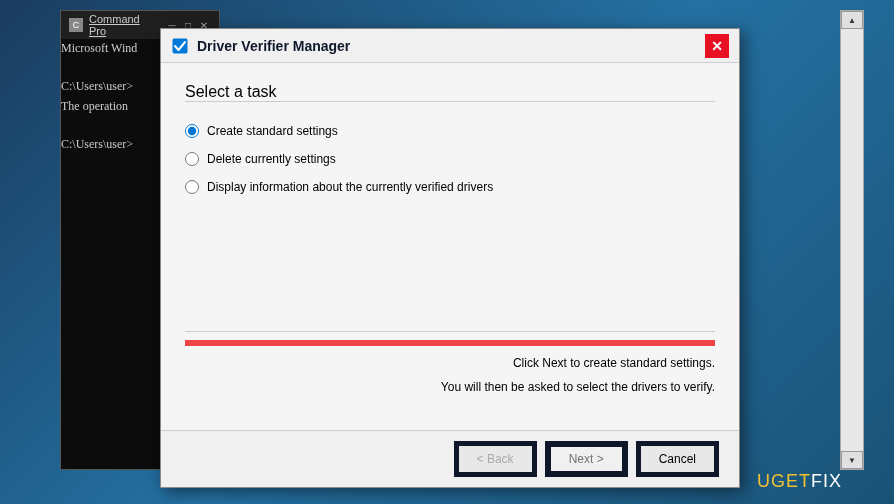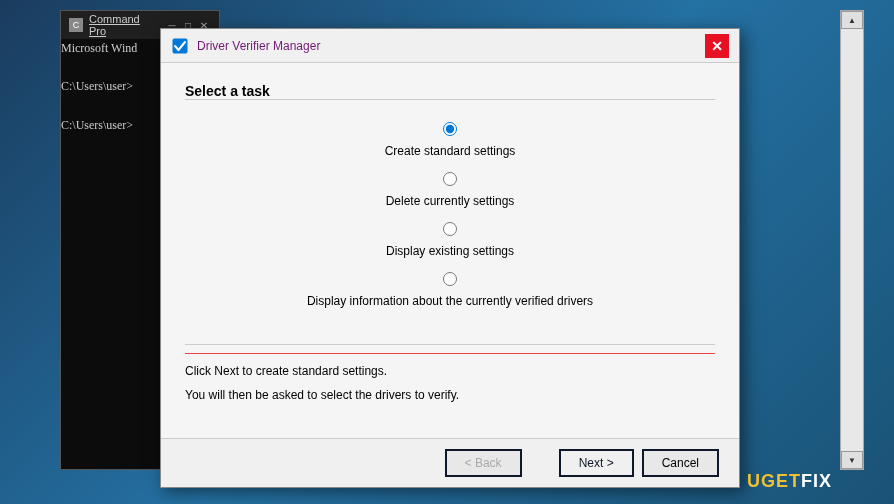--- a/index.html
+++ b/index.html
@@ -104,23 +104,23 @@
     .scroll-track {
       flex: 1;
       width: 100%;
       background: #e8e8e8;
     }
 
     
     .watermark {
       position: absolute;
       bottom: 12px;
-      right: 62px;
+      right: 52px;
       font-size: 18px;
-      font-weight: bold;
+      font-weight: normal;
       color: white;
       letter-spacing: 1px;
     }
     .watermark span.ug {
       color: #f0c030;
     }
     .watermark span.et {
       color: #f0c030;
     }
 
@@ -153,22 +153,23 @@
       display: flex;
       align-items: center;
       justify-content: center;
     }
     .dialog-icon svg {
       width: 16px;
       height: 16px;
     }
     .dialog-title-text {
       flex: 1;
-      font-size: 12px;
-      color: #701a75;
+      font-size: 14px;
+      color: #0f172a;
+      font-weight: bold;
     }
     .dialog-close {
       width: 24px;
       height: 24px;
       background: #e81123;
       color: white;
       display: flex;
       align-items: center;
       justify-content: center;
       font-size: 14px;
@@ -178,62 +179,62 @@
 
     .dialog-body {
       flex: 1;
       background: #f5f5f5;
       padding: 20px 24px;
       display: flex;
       flex-direction: column;
     }
 
     .section-label {
-      font-size: 14px;
+      font-size: 16px;
       color: #000;
-      font-weight: bold;
+      font-weight: normal;
     }
 
     .divider {
       border: none;
       border-top: 1px solid #ccc;
       margin: 0;
     }
 
     .options-area {
       flex: 1;
       padding: 8px 0;
     }
 
     .radio-option {
       display: flex;
       align-items: center;
       gap: 8px;
       margin: 14px 0;
       cursor: pointer;
-      flex-direction: column;
     }
 
     .radio-option input[type="radio"] {
       width: 14px;
       height: 14px;
       margin: 0;
       cursor: pointer;
       accent-color: #0078d7;
     }
 
     .radio-label {
       font-size: 12px;
       color: #000;
     }
 
     .desc-area {
       padding: 8px 0;
-      border-top: 1px solid #ef4444;
+      border-top: 6px solid #ef4444;
       margin-top: 8px;
+      text-align: right;
     }
 
     .desc-text {
       font-size: 12px;
       color: #000;
       margin-bottom: 6px;
       line-height: 1.5;
     }
 
     .dialog-footer {
@@ -241,32 +242,31 @@
       padding: 10px 20px;
       display: flex;
       justify-content: flex-end;
       gap: 8px;
       border-top: 1px solid #ccc;
     }
 
     .btn {
       padding: 5px 18px;
       font-size: 12px;
-      border: 2px solid #0f172a;
+      border: 5px solid #0f172a;
       background: #e8e8e8;
       cursor: pointer;
       color: #000;
       min-width: 70px;
       text-align: center;
     }
     .btn-primary {
-      border: 2px solid #0f172a;
-      background: #f0f0f0;
-      color: #0f172a;
-      margin-left: 29px;
+      border: 6px solid #0f172a;
+      background: #f0f0f0;
+      color: #737373;
     }
     .btn-disabled {
       color: #aaa;
       cursor: default;
     }
   </style>
 </head>
 <body>
 
 <div class="desktop"></div>
@@ -278,20 +278,21 @@
     <div class="cmd-controls">
       <div class="cmd-btn">─</div>
       <div class="cmd-btn">□</div>
       <div class="cmd-btn">✕</div>
     </div>
   </div>
   <div class="cmd-content">
     <div>Microsoft Wind</div>
     <div>&nbsp;</div>
     <div>C:\Users\user&gt;</div>
+    <div>The operation</div>
     <div>&nbsp;</div>
     <div>C:\Users\user&gt;</div>
   </div>
 </div>
 
 <div class="right-panel">
   <div class="scroll-btn">▲</div>
   <div class="scroll-track"></div>
   <div class="scroll-btn">▼</div>
 </div>
@@ -319,24 +320,20 @@
         <input type="radio" name="task" checked="" style="">
         <span class="radio-label">Create standard settings</span>
       </label>
 
 
       <label class="radio-option">
         <input type="radio" name="task" style="">
         <span class="radio-label">Delete currently settings</span>
       </label>
 
-      <label class="radio-option">
-        <input type="radio" name="task" style="">
-        <span class="radio-label">Display existing settings</span>
-      </label>
 
       <label class="radio-option">
         <input type="radio" name="task" style="">
         <span class="radio-label">Display information about the currently verified drivers</span>
       </label>
     </div>
 
     <hr class="divider">
 
     <div class="desc-area">

